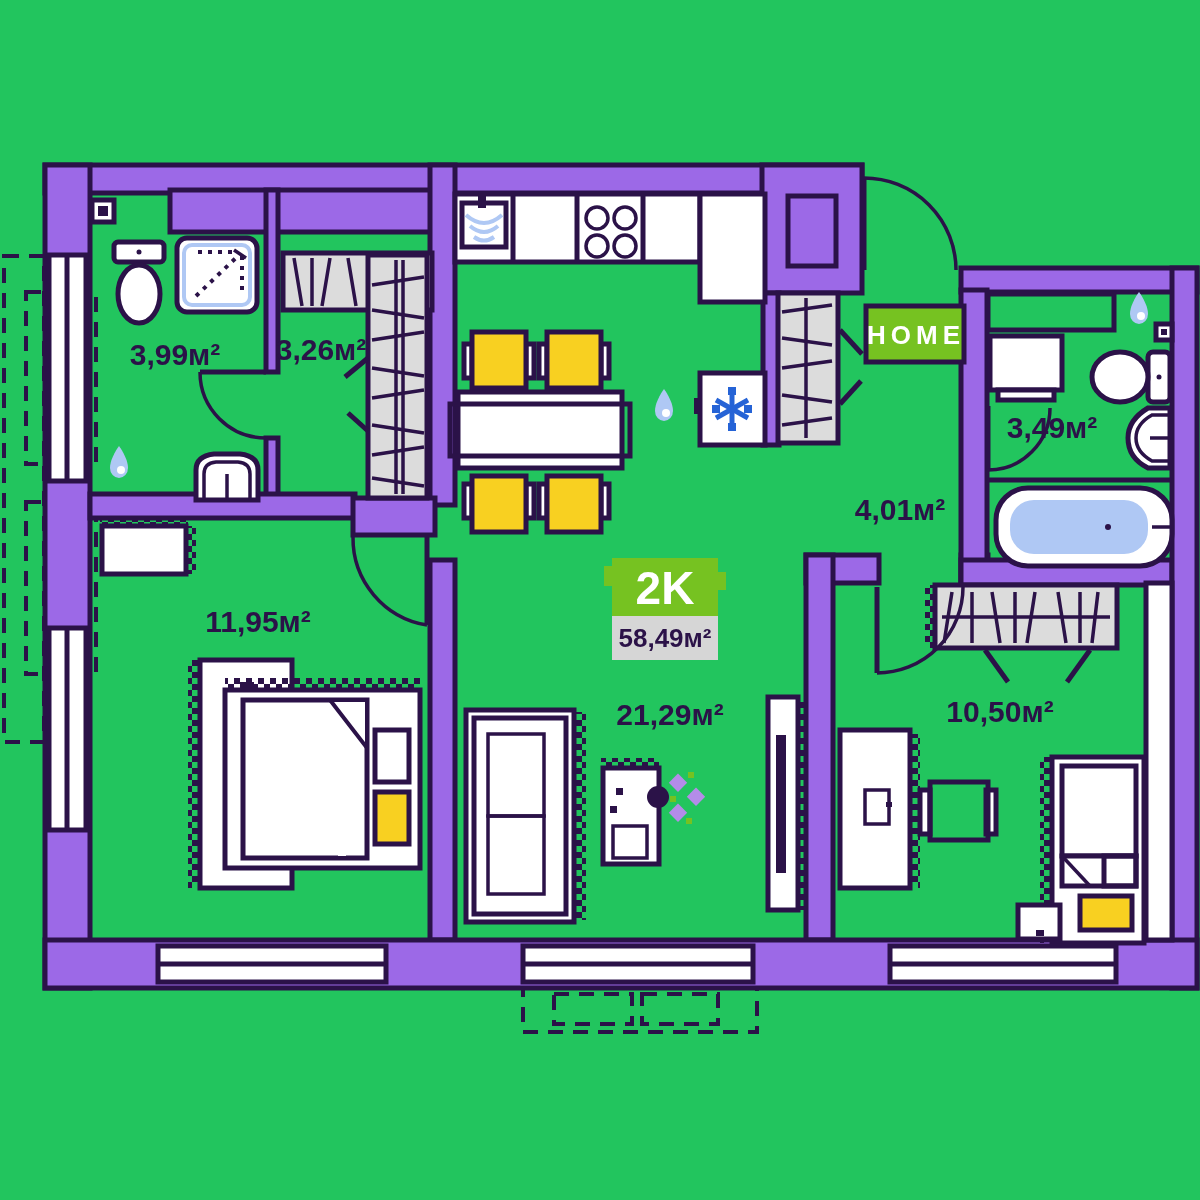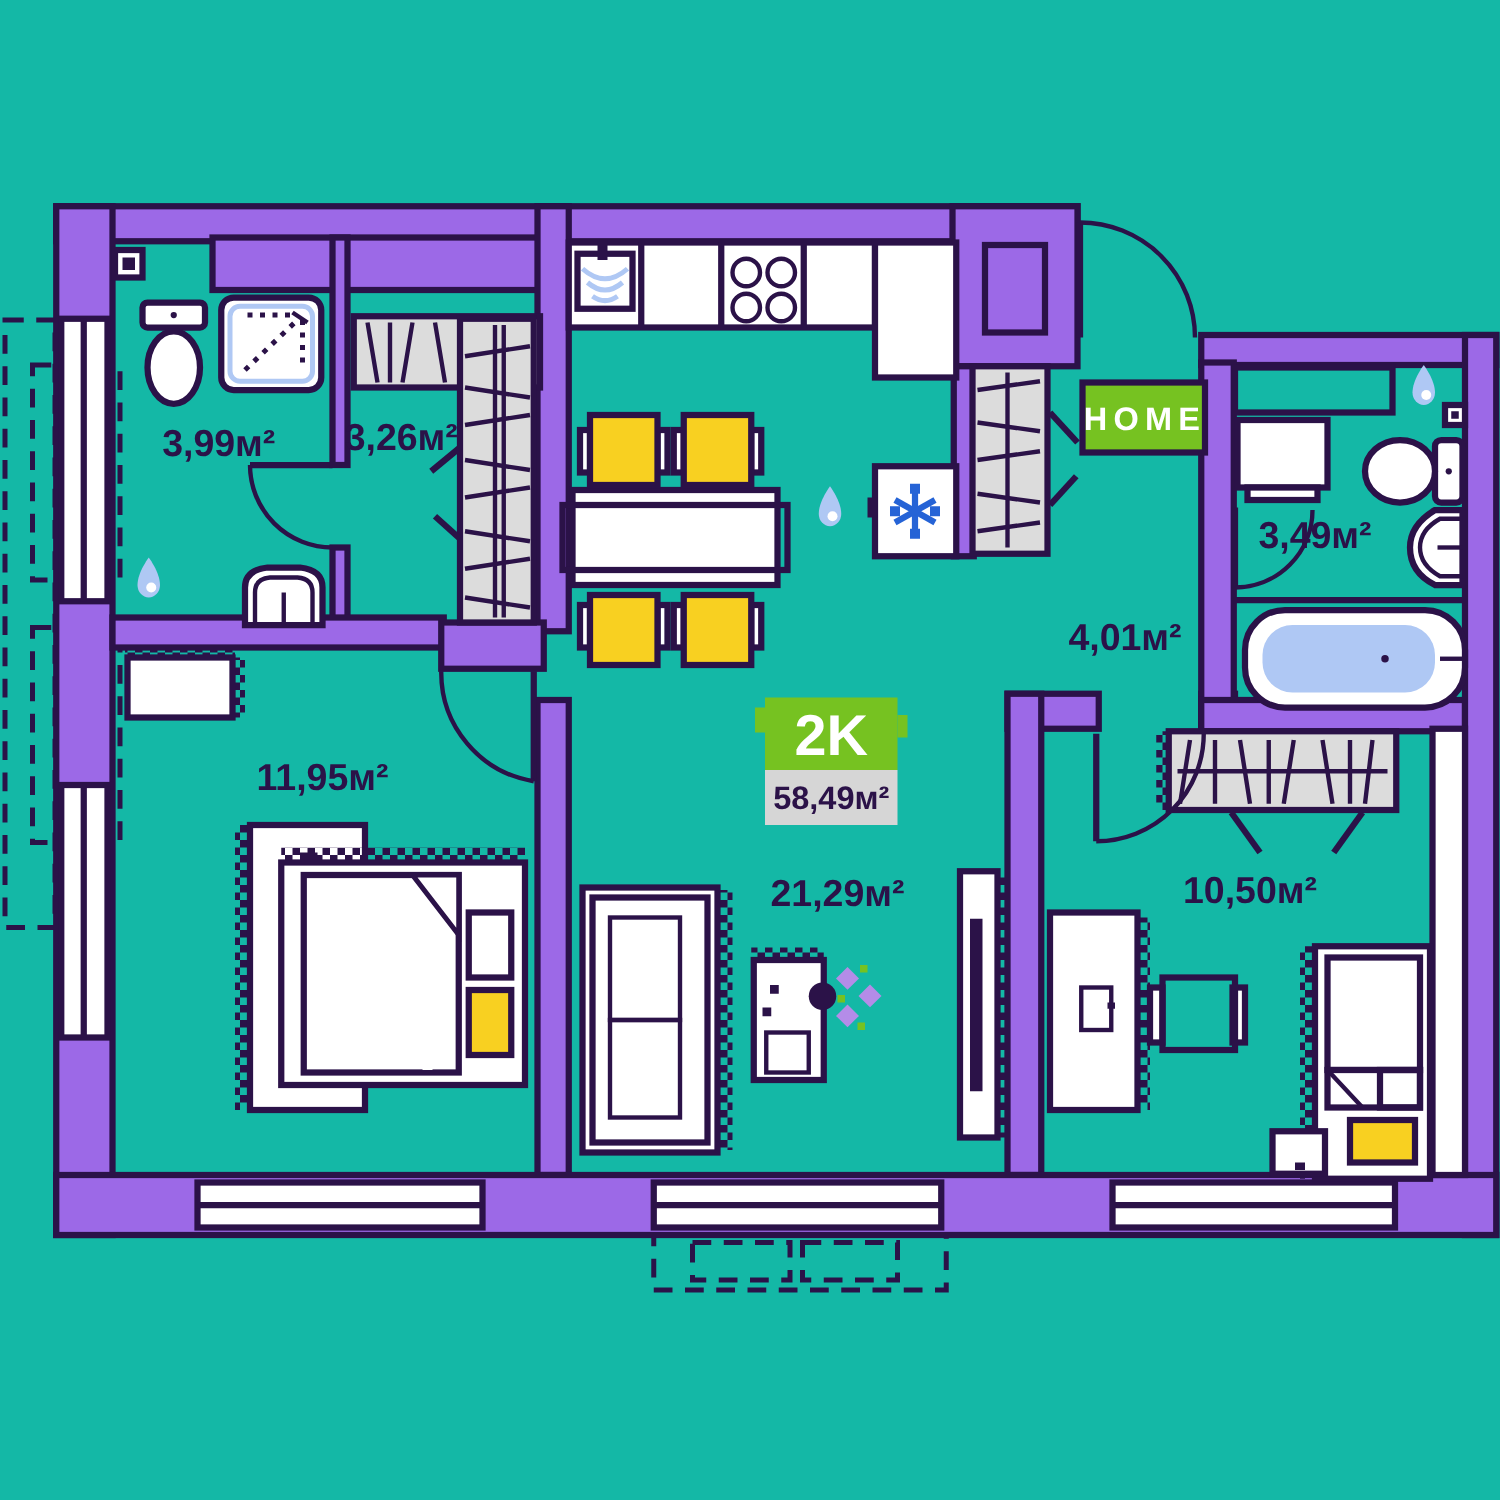--- a/index.html
+++ b/index.html
@@ -1,16 +1,16 @@
 <!DOCTYPE html>
 <html><head>
 <meta charset="utf-8">
 <style>
   html,body{margin:0;padding:0;background:#ffffff;}
-  #stage{position:relative;width:1200px;height:1200px;background:#14b8a6;overflow:hidden;}
+  #stage{position:relative;width:1200px;height:1200px;background:#22c55e;overflow:hidden;}
   svg{position:absolute;left:0;top:0;}
   .wall{fill:#9C69E7;stroke:#2B1248;stroke-width:5;}
   .wht{fill:#ffffff;stroke:#2B1248;stroke-width:5;}
   .gry{fill:#DCDCDC;stroke:#2B1248;stroke-width:5;}
   .yel{fill:#F8D021;stroke:#2B1248;stroke-width:5;}
   .grnf{fill:#76C221;}
   .purf{fill:#9C69E7;}
   .bluf{fill:#AFC8F4;}
   .ln{stroke:#2B1248;stroke-width:5;fill:none;}
   .ln3{stroke:#2B1248;stroke-width:3.5;fill:none;}

